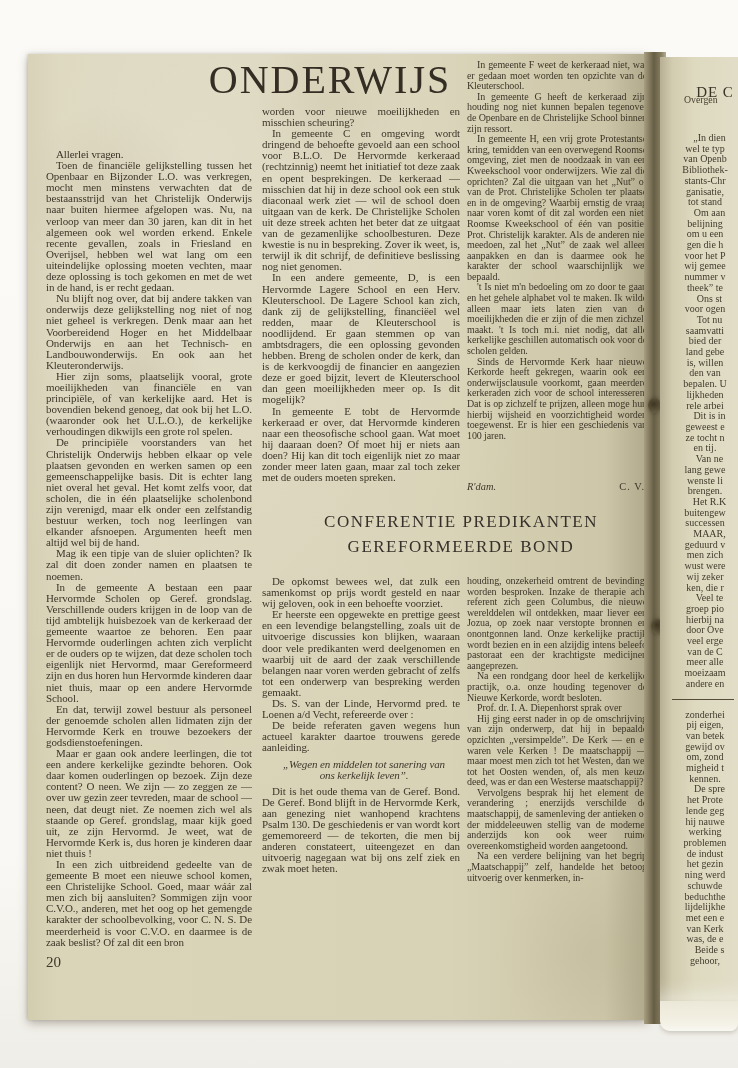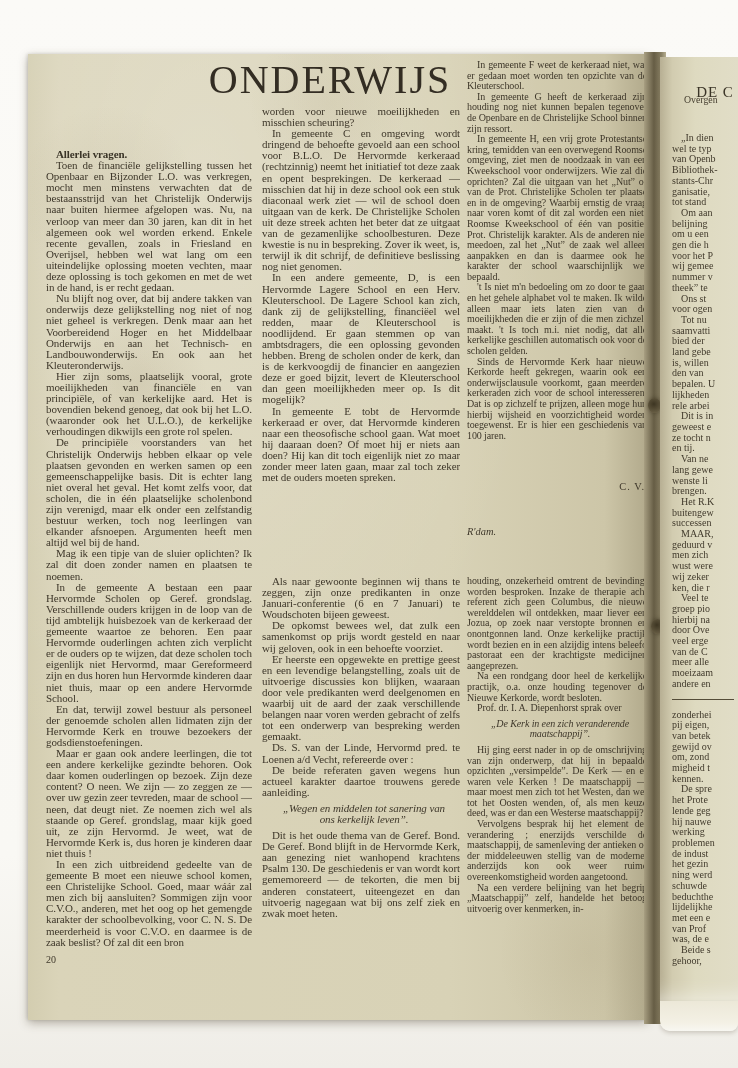--- a/index.html
+++ b/index.html
@@ -55,43 +55,43 @@
     text-align:center; font-size:40px; letter-spacing:2px; line-height:48px;
     color:#332d23; font-weight:normal; margin:0;
   }
   .col { position:absolute; color:#3e372a; overflow:hidden; }
   .col p { margin:0; font-size:11px; line-height:11.1px; text-align:justify;
            text-indent:10px; letter-spacing:-0.1px; }
   .col.tight p { font-size:10px; line-height:10.6px; }
   .col p.cont { text-indent:0; }
   .col p.quote { text-indent:0; text-align:center; font-style:italic;
                  padding:5px 10px 5px 16px; }
-  .subhead { font-weight:bold; font-size:10.5px; margin:0 0 7px 10px; color:#3a3427; }
+  .subhead { font-weight:normal; font-size:10.5px; margin:0 0 7px 10px; color:#3a3427; }
   .col1  { left:46px;  top:149px; width:206px; max-height:812px; }
   .col2a { left:262px; top:106px; width:198px; max-height:414px; }
   .col3a { left:467px; top:60px;  width:180px; max-height:420px; }
   .sig { position:absolute; left:467px; top:481px; width:178px;
          display:flex; justify-content:space-between; color:#3e372a; font-size:10.4px; }
-  .sig .place { font-style:italic;margin-top:45px; }
+  .sig .place { font-style:italic; }
   .sig .initials { letter-spacing:1px; }
   .art2-head { position:absolute; left:263px; top:509px; width:396px;
                text-align:center; color:#35302a; }
   .art2-head div { font-size:17px; letter-spacing:1.5px; line-height:25px; }
   .col2b { left:262px; top:576px; width:198px; max-height:382px; }
   .col3b { left:467px; top:576px; width:180px; max-height:386px; }
-  .pagenum { position:absolute; left:46px; top:954px; font-size:10px; color:#3e372a; }
+  .pagenum { position:absolute; left:46px; top:954px; font-size:15px; color:#3e372a; }
   
   .next-head-top { position:absolute; left:662px; top:70px; width:76px;
                    padding-left:22px; box-sizing:border-box; white-space:nowrap;
                    overflow:hidden; font-size:9.8px; color:#453e2f;margin-top:24px; }
   .next-head { position:absolute; left:662px; top:84px; width:76px;
                padding-left:30px; box-sizing:border-box; white-space:nowrap;
                overflow:hidden; font-size:15px; letter-spacing:1px; color:#3a3427;text-align:center; }
   .next-col { position:absolute; left:672px; top:133px; width:66px;
-              max-height:840px; overflow:hidden; color:#413a2c; }
+              max-height:840px; overflow:hidden; color:#413a2c;text-align:center; }
   .next-col p { margin:0; font-size:10px; line-height:10.7px; white-space:nowrap; }
   .next-col p.ind { text-indent:9px; }
   .next-col p.rule { border-top:1px solid #544c38; height:0; margin:9px 4px 10px 0; }
 </style>
 </head>
 <body>
 
 <div class="canvas">
 
   <div class="page-main">
@@ -128,36 +128,38 @@
       <p>In gemeente H, een vrij grote Protestantse kring, temidden van een overwegend Roomse omgeving, ziet men de noodzaak in van een Kweekschool voor onderwijzers. Wie zal die oprichten? Zal die uitgaan van het „Nut” of van de Prot. Christelijke Scholen ter plaatse en in de omgeving? Waarbij ernstig de vraag naar voren komt of dit zal worden een niet-Roomse Kweekschool of één van positief Prot. Christelijk karakter. Als de anderen niet meedoen, zal het „Nut” de zaak wel alleen aanpakken en dan is daarmee ook het karakter der school waarschijnlijk wel bepaald.</p>
       <p>'t Is niet m'n bedoeling om zo door te gaan en het gehele alphabet vol te maken. Ik wilde alleen maar iets laten zien van de moeilijkheden die er zijn of die men zichzelf maakt. 't Is toch m.i. niet nodig, dat alle kerkelijke geschillen automatisch ook voor de scholen gelden.</p>
       <p>Sinds de Hervormde Kerk haar nieuwe Kerkorde heeft gekregen, waarin ook een onderwijsclausule voorkomt, gaan meerdere kerkeraden zich voor de school interesseren. Dat is op zichzelf te prijzen, alleen moge hun hierbij wijsheid en voorzichtigheid worden toegewenst. Er is hier een geschiedenis van 100 jaren.</p>
     </div>
 
   <div class="sig">
     <span class="place">R'dam.</span>
     <span class="initials">C. V.</span>
   </div>
 
+  <div class="art2-head">
+    <div>CONFERENTIE PREDIKANTEN</div>
+    <div>GEREFORMEERDE BOND</div>
+  </div>
 
   <div class="col col2b">
-      <p>Als naar gewoonte beginnen wij thans te zeggen, zijn onze predikanten in onze Januari-conferentie (6 en 7 Januari) te Woudschoten bijeen geweest.</p>
       <p>De opkomst bewees wel, dat zulk een samenkomst op prijs wordt gesteld en naar wij geloven, ook in een behoefte voorziet.</p>
       <p>Er heerste een opgewekte en prettige geest en een levendige belangstelling, zoals uit de uitvoerige discussies kon blijken, waaraan door vele predikanten werd deelgenomen en waarbij uit de aard der zaak verschillende belangen naar voren werden gebracht of zelfs tot een onderwerp van bespreking werden gemaakt.</p>
       <p>Ds. S. van der Linde, Hervormd pred. te Loenen a/d Vecht, refereerde over :</p>
       <p>De beide referaten gaven wegens hun actueel karakter daartoe trouwens gerede aanleiding.</p>
       <p class="quote">„Wegen en middelen tot sanering van ons kerkelijk leven”.</p>
       <p>Dit is het oude thema van de Geref. Bond. De Geref. Bond blijft in de Hervormde Kerk, aan genezing niet wanhopend krachtens Psalm 130. De geschiedenis er van wordt kort gememoreerd — de tekorten, die men bij anderen constateert, uiteengezet en dan uitvoerig nagegaan wat bij ons zelf ziek en zwak moet heten.</p>
     </div>
 
   <div class="col col3b tight">
       <p class="cont">houding, onzekerheid omtrent de bevinding, worden besproken. Inzake de therapie acht referent zich geen Columbus, die nieuwe werelddelen wil ontdekken, maar liever een Jozua, op zoek naar verstopte bronnen en onontgonnen land. Onze kerkelijke practijk wordt bezien en in een alzijdig intens beleefd pastoraat een der krachtigste medicijnen aangeprezen.</p>
       <p>Na een rondgang door heel de kerkelijke practijk, o.a. onze houding tegenover de Nieuwe Kerkorde, wordt besloten.</p>
       <p>Prof. dr. I. A. Diepenhorst sprak over</p>
-      <p class="quote">„De Kerk in een zich veranderende maatschappij”.</p>
       <p>Hij ging eerst nader in op de omschrijving van zijn onderwerp, dat hij in bepaalde opzichten „versimpelde”. De Kerk — en er waren vele Kerken ! De maatschappij — maar moest men zich tot het Westen, dan wel tot het Oosten wenden, of, als men keuze deed, was er dan een Westerse maatschappij?</p>
       <p>Vervolgens besprak hij het element der verandering ; enerzijds verschilde de maatschappij, de samenleving der antieken of der middeleeuwen stellig van de moderne, anderzijds kon ook weer ruime overeenkomstigheid worden aangetoond.</p>
       <p>Na een verdere belijning van het begrip „Maatschappij” zelf, handelde het betoog uitvoerig over kenmerken, in-</p>
     </div>
 
   <div class="pagenum">20</div>
 
   <div class="gutter"></div>
   <div class="hole h1"></div>
   <div class="hole h2"></div>
@@ -233,19 +235,19 @@
       <p>hij nauwe</p>
       <p>werking</p>
       <p>problemen</p>
       <p>de indust</p>
       <p>het gezin</p>
       <p>ning werd</p>
       <p>schuwde</p>
       <p>beduchthe</p>
       <p>lijdelijkhe</p>
       <p>met een e</p>
-      <p>van Prof</p>
+      <p>van Kerk</p>
       <p>was, de e</p>
       <p class="ind">Beide s</p>
       <p>gehoor,</p>
     </div>
 
 </div>
 
 </body></html>

